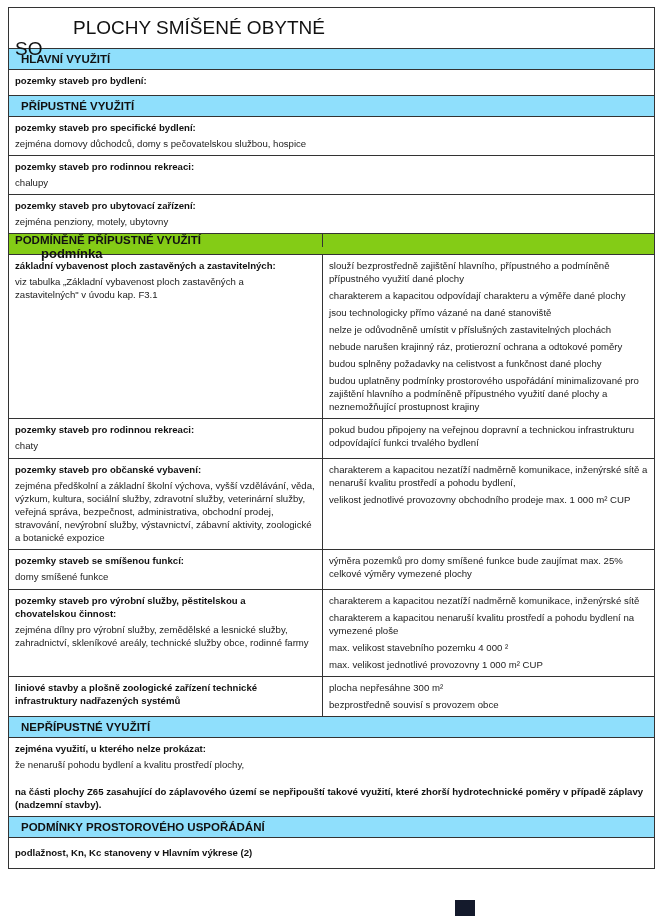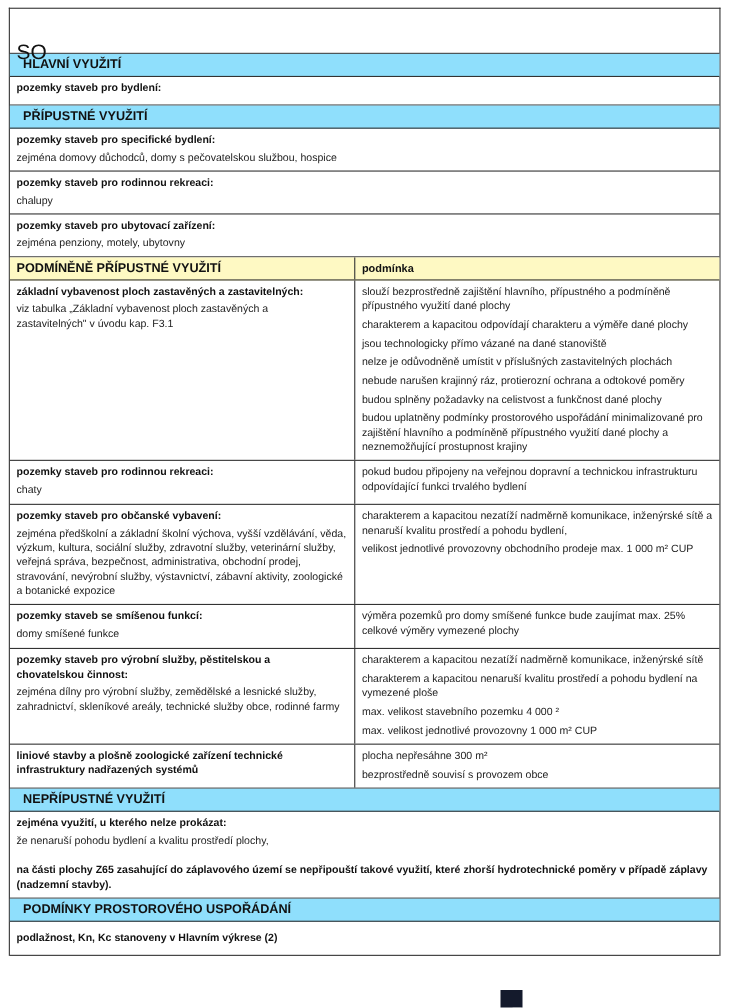--- a/index.html
+++ b/index.html
@@ -8,35 +8,36 @@
   .title-row { height:40px; display:flex; align-items:center; border-bottom:1px solid #333; font-size:19px; color:#111; }
   .title-row .code { display:inline-block; width:58px; padding-left:6px;margin-top:42px; }
   .sec { background:#8fdffc; border-bottom:1px solid #333; height:20px; display:flex; align-items:center; padding-left:12px; font-weight:bold; font-size:11.5px; color:#111; }
   .row { border-bottom:1px solid #333; padding:4px 6px 5px 6px; font-size:9.6px; line-height:13px; }
   .row .h { font-weight:bold; color:#111; margin-bottom:3px; }
   .grid { display:flex; border-bottom:1px solid #333; }
   .grid > .l { width:301px; border-right:1px solid #333; padding:4px 6px 5px 6px; font-size:9.6px; line-height:13px; box-sizing:content-box; }
   .grid > .r { flex:1; padding:4px 6px 5px 6px; font-size:9.6px; line-height:13px; }
   .grid .h { font-weight:bold; color:#111; margin-bottom:3px; }
   .grid .r .c { margin-bottom:4px; }
-  .grid.sec-grid { background:#fef9c3; height:20px; }
+  .grid.sec-grid { background:#84cc16; height:20px;flex-direction:column; }
   .grid.sec-grid > .l, .grid.sec-grid > .r { padding:0 6px; display:flex; align-items:center; font-weight:bold; color:#111; }
   .grid.sec-grid > .l { font-size:11.5px; }
-  .grid.sec-grid > .r { font-size:10px; }
+  .grid.sec-grid > .r { font-size:13px;margin-left:26px; }
   .spacer { height:14px; }
   .logo { position:absolute; left:455px; top:900px; width:209px; height:46px; display:flex; align-items:center; }
   .logo .mark { width:34px; height:46px; background:#141a2c; display:flex; align-items:center; justify-content:center; }
   .logo .word { margin-left:14px; font-size:15px; letter-spacing:9px; color:#2a2a2a; white-space:nowrap; }
 </style>
 </head>
 <body>
 
 <div class="sheet">
   <div class="title-row">
     <span class="code">SO</span>
+    <span>PLOCHY SMÍŠENÉ OBYTNÉ</span>
   </div>
 
   <div class="sec">HLAVNÍ VYUŽITÍ</div>
   <div class="row">
     <div class="h">pozemky staveb pro bydlení:</div>
   </div>
 
   <div class="sec">PŘÍPUSTNÉ VYUŽITÍ</div>
   <div class="row">
     <div class="h">pozemky staveb pro specifické bydlení:</div>

